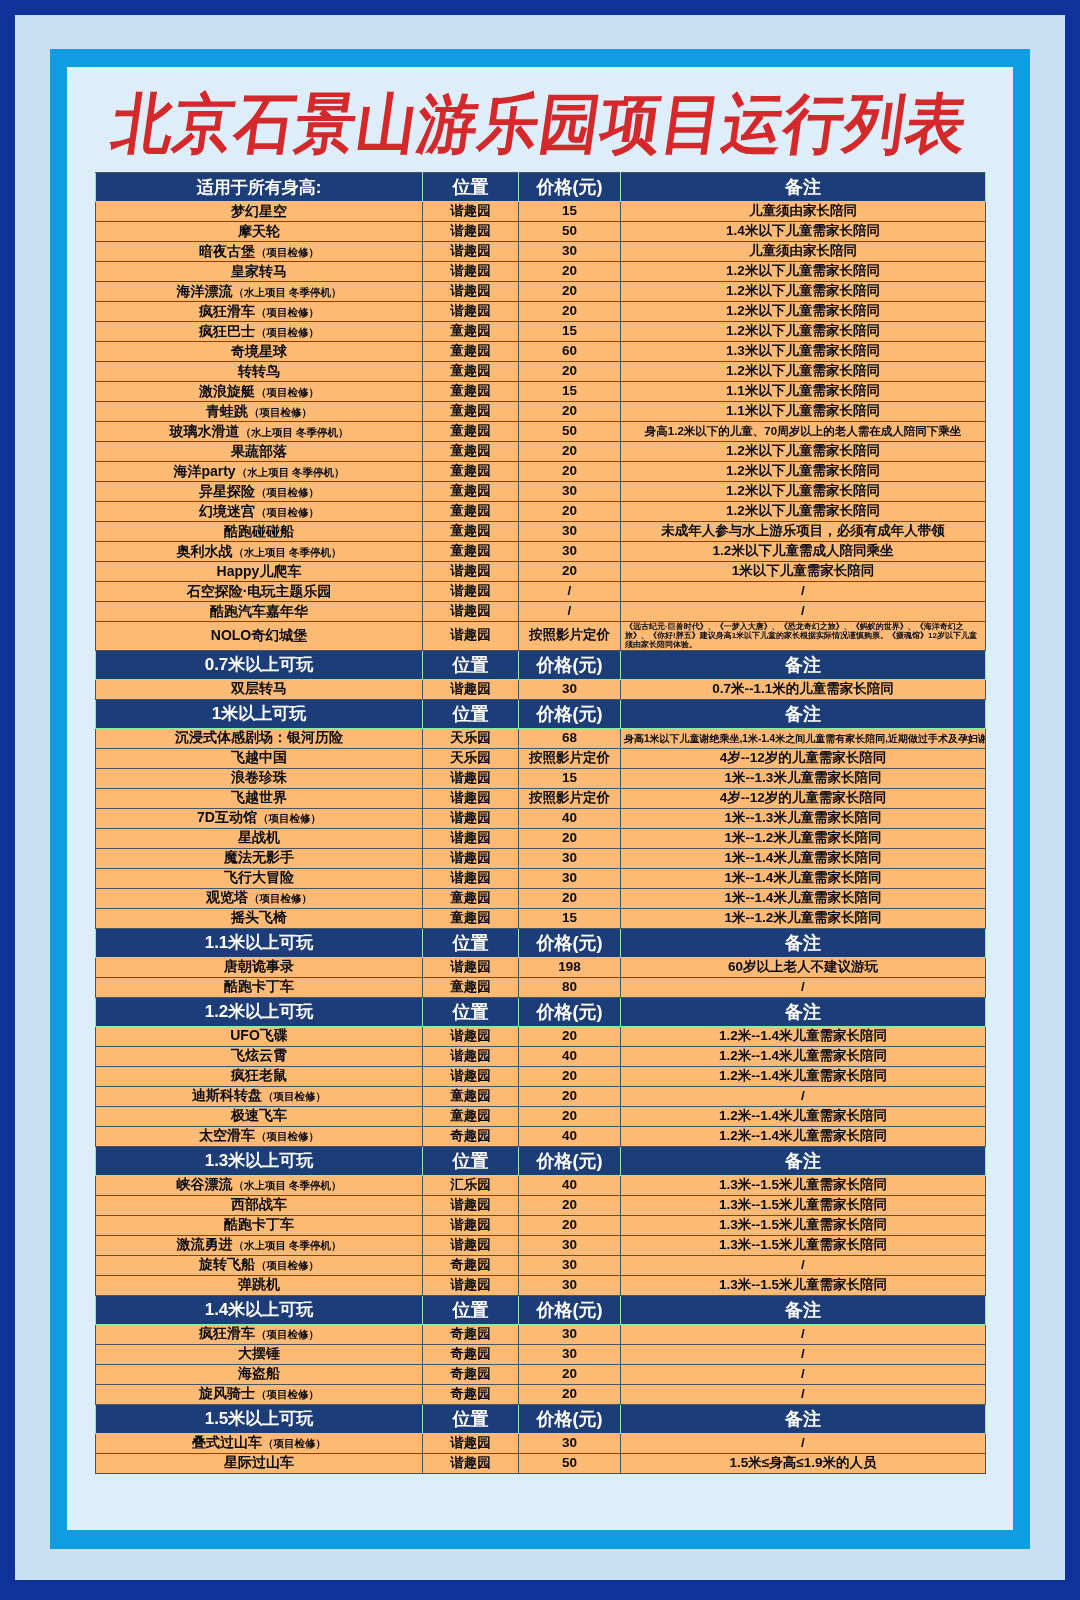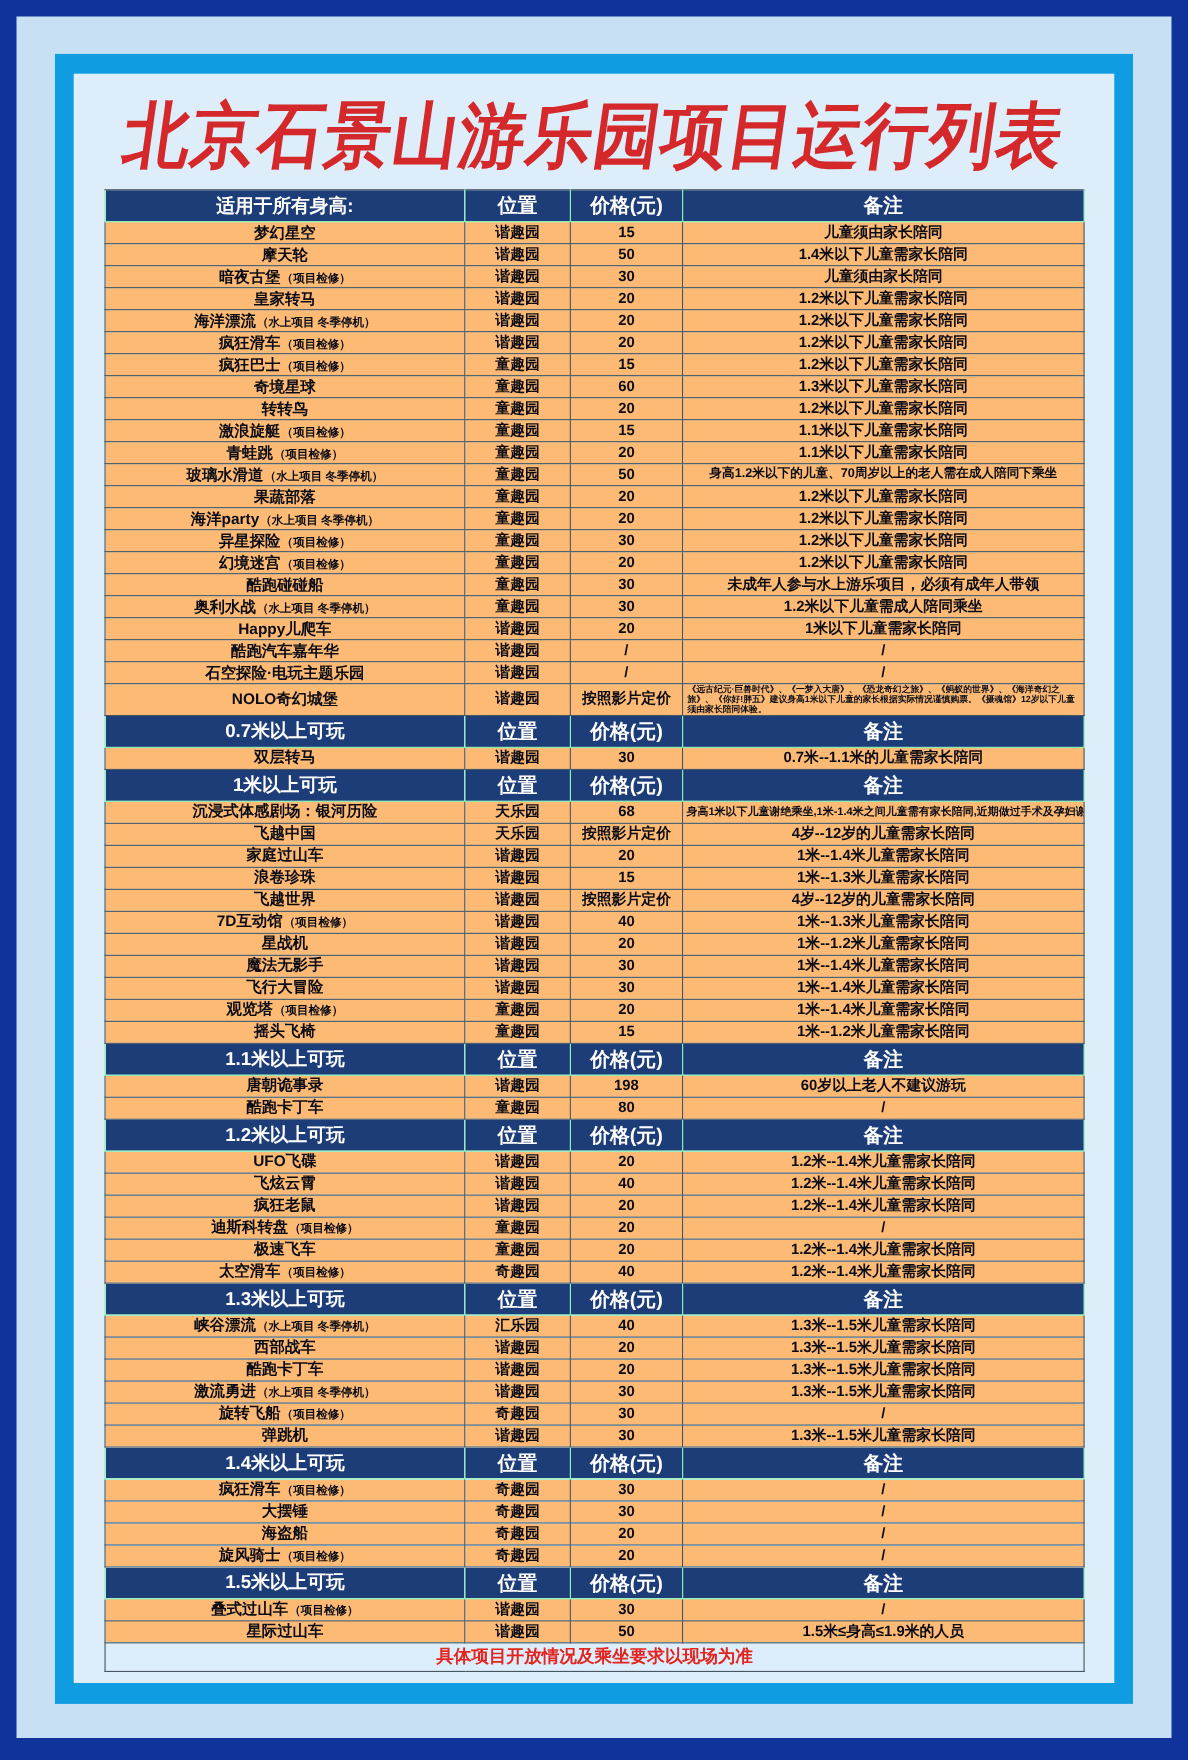--- a/index.html
+++ b/index.html
@@ -181,27 +181,27 @@
         <td>30</td>
         <td class="remark">1.2米以下儿童需成人陪同乘坐</td>
       </tr>
       <tr class="data-row">
         <td><span class="pname">Happy儿爬车</span></td>
         <td>谐趣园</td>
         <td>20</td>
         <td class="remark">1米以下儿童需家长陪同</td>
       </tr>
       <tr class="data-row">
+        <td><span class="pname">石空探险·电玩主题乐园</span></td>
+        <td>谐趣园</td>
+        <td>/</td>
+        <td class="remark">/</td>
+      </tr>
+      <tr class="data-row">
         <td><span class="pname">酷跑汽车嘉年华</span></td>
-        <td>谐趣园</td>
-        <td>/</td>
-        <td class="remark">/</td>
-      </tr>
-      <tr class="data-row">
-        <td><span class="pname">石空探险·电玩主题乐园</span></td>
         <td>谐趣园</td>
         <td>/</td>
         <td class="remark">/</td>
       </tr>
       <tr class="data-row">
         <td><span class="pname">NOLO奇幻城堡</span></td>
         <td>谐趣园</td>
         <td>按照影片定价</td>
         <td class="remark xxs">《远古纪元·巨兽时代》、《一梦入大唐》、《恐龙奇幻之旅》、《蚂蚁的世界》、《海洋奇幻之旅》、《你好!胖五》建议身高1米以下儿童的家长根据实际情况谨慎购票。《摄魂馆》12岁以下儿童须由家长陪同体验。</td>
       </tr>
@@ -229,26 +229,20 @@
         <td>68</td>
         <td class="remark xs">身高1米以下儿童谢绝乘坐,1米-1.4米之间儿童需有家长陪同,近期做过手术及孕妇谢绝乘坐</td>
       </tr>
       <tr class="data-row">
         <td><span class="pname">飞越中国</span></td>
         <td>天乐园</td>
         <td>按照影片定价</td>
         <td class="remark">4岁--12岁的儿童需家长陪同</td>
       </tr>
       <tr class="data-row">
-        <td><span class="pname">家庭过山车</span></td>
-        <td>谐趣园</td>
-        <td>20</td>
-        <td class="remark">1米--1.4米儿童需家长陪同</td>
-      </tr>
-      <tr class="data-row">
         <td><span class="pname">浪卷珍珠</span></td>
         <td>谐趣园</td>
         <td>15</td>
         <td class="remark">1米--1.3米儿童需家长陪同</td>
       </tr>
       <tr class="data-row">
         <td><span class="pname">飞越世界</span></td>
         <td>谐趣园</td>
         <td>按照影片定价</td>
         <td class="remark">4岁--12岁的儿童需家长陪同</td>
@@ -432,17 +426,14 @@
         <td>谐趣园</td>
         <td>30</td>
         <td class="remark">/</td>
       </tr>
       <tr class="data-row">
         <td><span class="pname">星际过山车</span></td>
         <td>谐趣园</td>
         <td>50</td>
         <td class="remark">1.5米≤身高≤1.9米的人员</td>
       </tr>
-      <tr class="footer-row">
-        <td colspan="4">具体项目开放情况及乘坐要求以现场为准</td>
-      </tr>
     </tbody>
 </table>
 
 </body></html>

